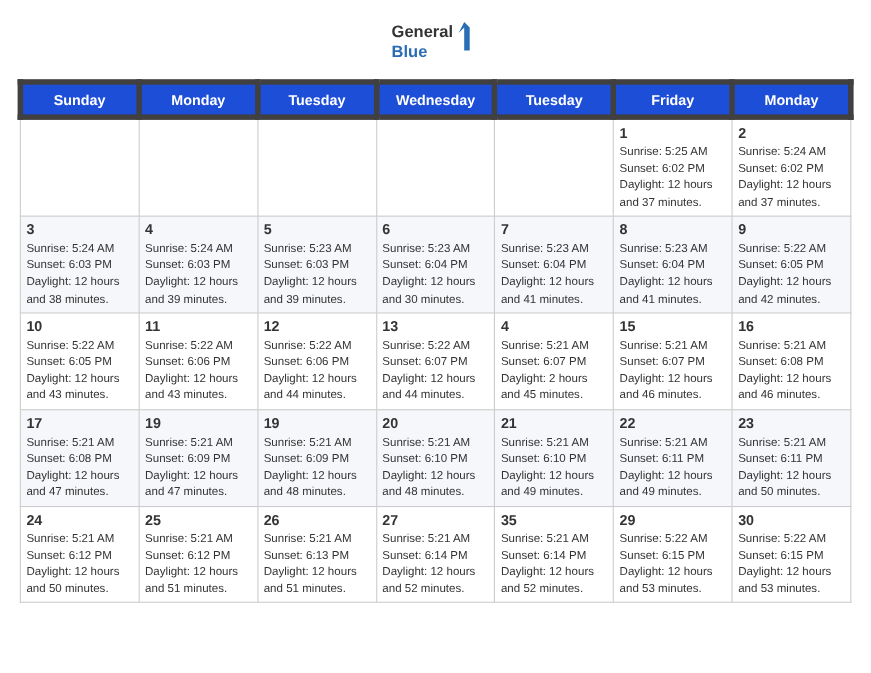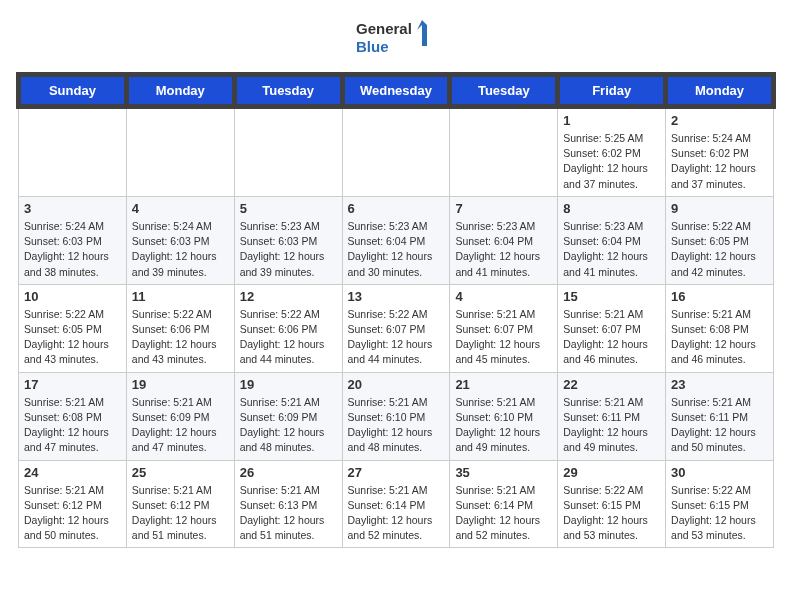--- a/index.html
+++ b/index.html
@@ -216,21 +216,21 @@
           <span>Sunrise: 5:22 AM</span><br>
           <span>Sunset: 6:07 PM</span><br>
           <span>Daylight: 12 hours and 44 minutes.</span>
         </div>
       </td>
         <td>
         <span class="day-num">4</span>
         <div class="day-info">
           <span>Sunrise: 5:21 AM</span><br>
           <span>Sunset: 6:07 PM</span><br>
-          <span>Daylight: 12 hours and 45 minutes.</span>
+          <span>Daylight: 2 hours and 45 minutes.</span>
         </div>
       </td>
         <td>
         <span class="day-num">15</span>
         <div class="day-info">
           <span>Sunrise: 5:21 AM</span><br>
           <span>Sunset: 6:07 PM</span><br>
           <span>Daylight: 12 hours and 46 minutes.</span>
         </div>
       </td>

